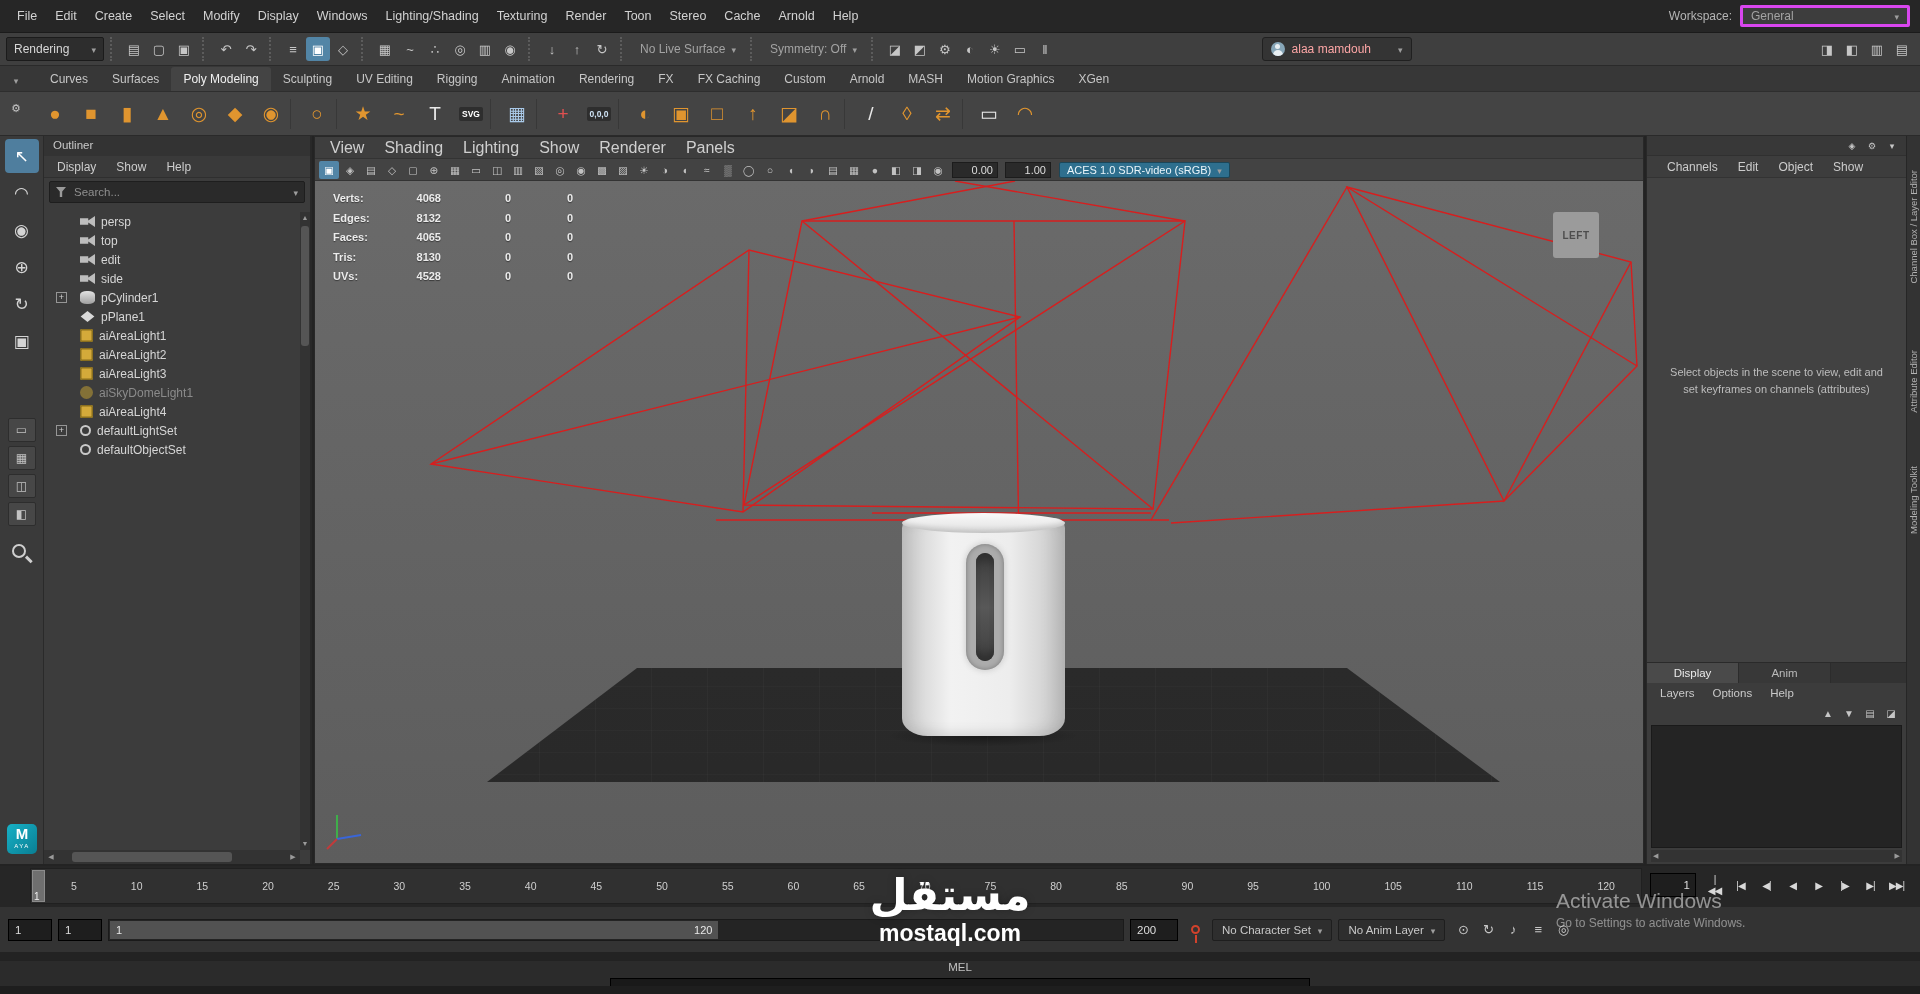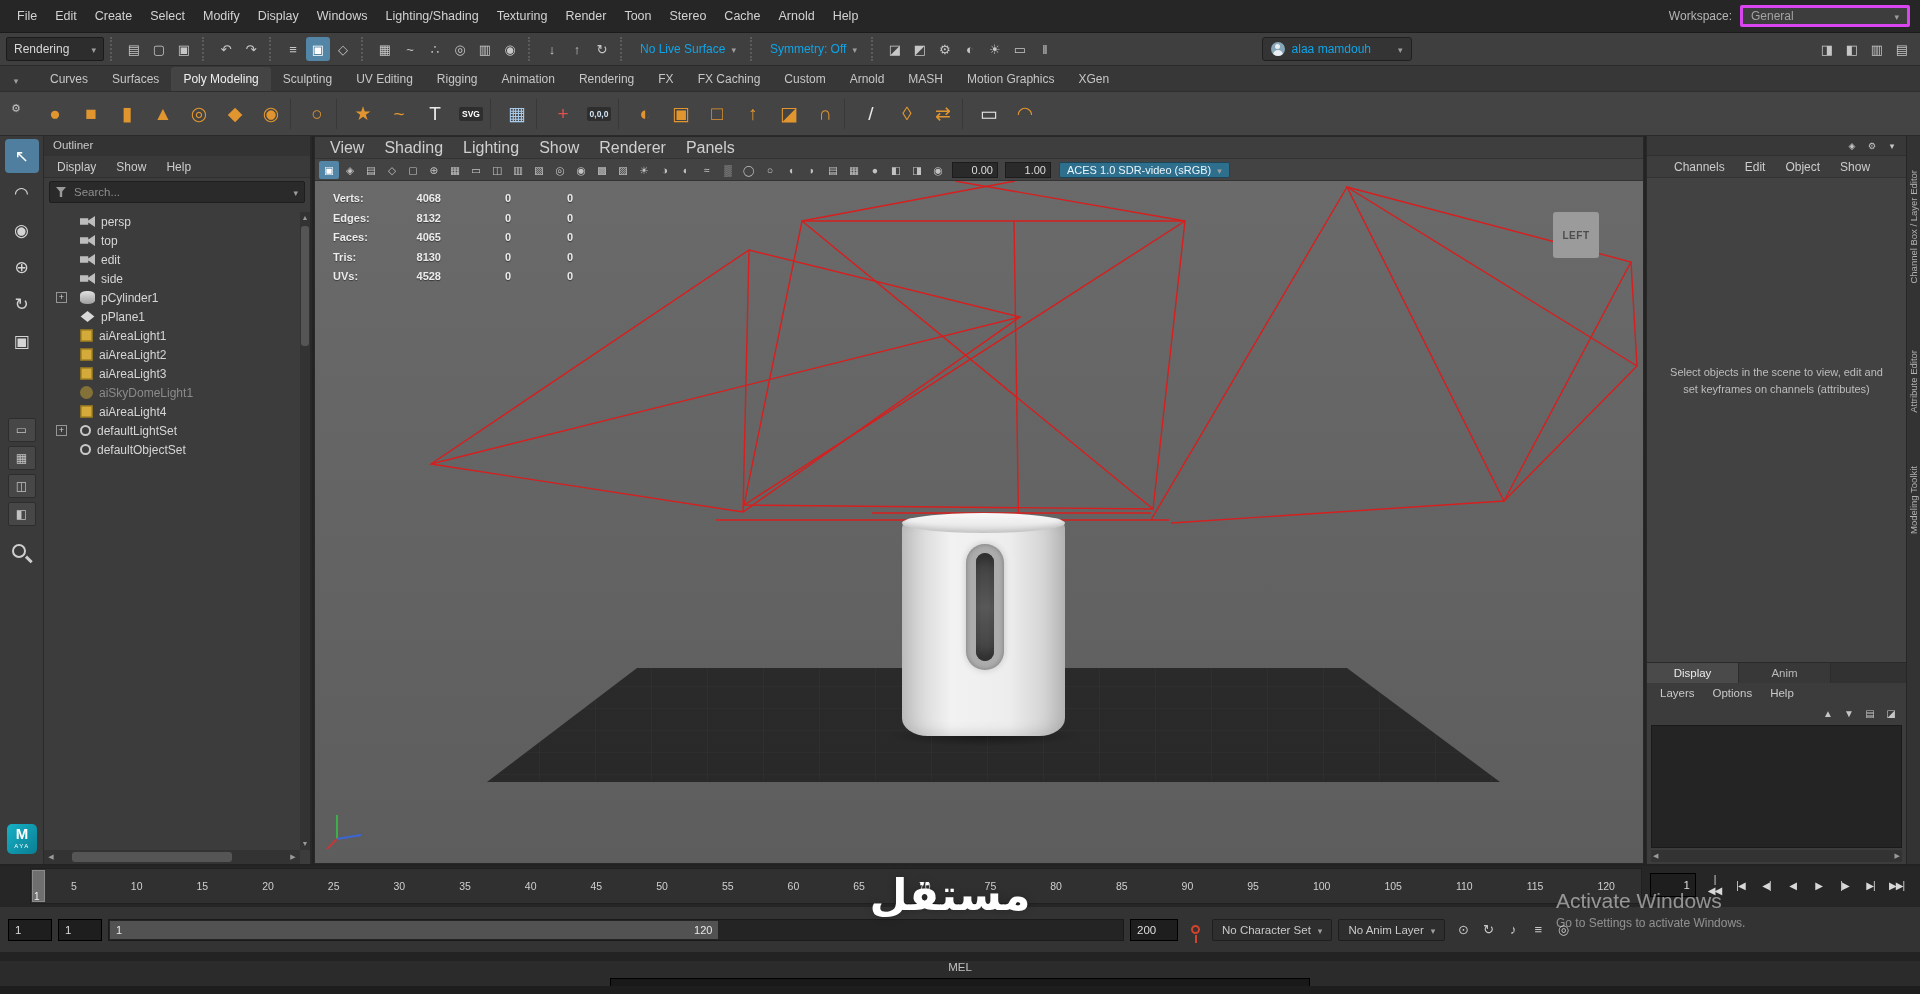--- a/index.html
+++ b/index.html
@@ -17,26 +17,26 @@
   .chev{display:inline-block;}
   .chev::before{content:"▾";font-size:9px;color:#9e9e9e;}
 
   
   .statusline{position:absolute;left:0;top:33px;right:0;height:33px;background:#3f3f3f;border-bottom:1px solid #2a2a2a;display:flex;align-items:center;gap:3px;padding:0 6px;}
   .menuset{width:98px;height:24px;background:#2d2d2d;border:1px solid #1b1b1b;border-radius:2px;display:flex;align-items:center;justify-content:space-between;padding:0 7px;color:#d8d8d8;}
   .sl-sep{width:6px;height:24px;margin:0 3px;border-left:2px dotted #5c5c5c;}
   .icon-group{display:flex;align-items:center;gap:1px;}
   .ticon{width:24px;height:24px;border-radius:3px;display:flex;align-items:center;justify-content:center;color:#c6c6c6;font-size:13px;}
   .ticon.active{background:#5285a6;color:#ffffff;}
-  .sl-chip{height:22px;display:flex;align-items:center;gap:6px;padding:0 8px;color:#0ea5e9;font-size:12px;}
+  .sl-chip{height:22px;display:flex;align-items:center;gap:6px;padding:0 8px;color:#a3a3a3;font-size:12px;}
   .user-chip{height:24px;min-width:150px;background:#343434;border:1px solid #202020;border-radius:3px;display:flex;align-items:center;gap:7px;padding:0 8px;}
   .avatar{width:14px;height:14px;border-radius:50%;background:#87a6b8;position:relative;overflow:hidden;}
   .avatar::before{content:"";position:absolute;left:4.5px;top:2px;width:5px;height:5px;border-radius:50%;background:#e9eff3;}
   .avatar::after{content:"";position:absolute;left:2px;top:8px;width:10px;height:6px;border-radius:5px 5px 0 0;background:#e9eff3;}
-  .user-name{flex:1;color:#0ea5e9;}
+  .user-name{flex:1;color:#fca5a5;}
   .spacer{flex:1;}
 
   
   .shelftabs{position:absolute;left:0;top:66px;right:0;height:26px;background:#373737;display:flex;align-items:flex-end;padding-left:38px;border-bottom:1px solid #2e2e2e;}
   .shelf-tab{padding:0 12px;line-height:24px;font-size:12px;color:#c6c6c6;}
   .shelf-tab.active{background:#444444;color:#f0f0f0;border-radius:3px 3px 0 0;}
   .shelf-ctrl{position:absolute;left:6px;top:70px;display:flex;flex-direction:column;gap:8px;z-index:5;}
   .shelf-ctrl .ticon{width:20px;height:20px;font-size:11px;}
   .shelf{position:absolute;left:0;top:92px;right:0;height:44px;background:#444444;border-bottom:1px solid #2a2a2a;display:flex;align-items:center;gap:2px;padding:0 4px 0 38px;}
   .shelf-icon{width:34px;height:34px;border-radius:4px;display:flex;align-items:center;justify-content:center;font-size:19px;color:var(--c,#e0952f);}
@@ -121,21 +121,21 @@
   .hud-c2{width:70px;text-align:right;}
   .hud-c3{width:62px;text-align:right;}
   .view-badge{position:absolute;left:1238px;top:31px;width:46px;height:46px;z-index:4;background:#9b9b9b;border-radius:3px;
        display:flex;align-items:center;justify-content:center;font-size:10px;font-weight:bold;color:#4d4d4d;letter-spacing:.5px;}
   .axis{position:absolute;left:8px;bottom:10px;z-index:4;}
 
   
   .rightpanel{position:absolute;left:1646px;top:136px;width:260px;height:728px;background:#424242;border-left:1px solid #282828;}
   .rp-topbar{height:20px;background:#383838;display:flex;justify-content:flex-end;align-items:center;gap:4px;padding:0 6px;border-bottom:1px solid #303030;}
   .rp-topbar .ticon{width:16px;height:16px;font-size:9px;}
-  .cb-menus{height:22px;display:flex;gap:2px;padding:0 18px;background:#3d3d3d;border-bottom:1px solid #333333;}
+  .cb-menus{height:22px;display:flex;gap:2px;padding:0 11px;background:#3d3d3d;border-bottom:1px solid #333333;}
   .cb-empty{position:absolute;left:22px;right:22px;top:228px;text-align:center;font-size:11px;line-height:1.55;color:#bdbdbd;}
   .layer-panel{position:absolute;left:0;right:0;top:526px;bottom:0;background:#3c3c3c;border-top:1px solid #2a2a2a;}
   .lp-tabs{height:20px;display:flex;background:#323232;}
   .lp-t{width:92px;text-align:center;line-height:20px;font-size:11.5px;background:#383838;color:#b9b9b9;border-right:1px solid #2c2c2c;}
   .lp-t.active{background:#4a4a4a;color:#eaeaea;}
   .lp-menus{height:20px;display:flex;gap:2px;padding:0 5px;align-items:center;}
   .lp-m{padding:0 8px;font-size:11.5px;color:#c9c9c9;}
   .lp-iconrow{height:20px;display:flex;justify-content:flex-end;gap:3px;padding:0 6px;align-items:center;}
   .lp-iconrow .ticon{width:18px;height:16px;font-size:10px;}
   .lp-content{position:absolute;left:4px;right:4px;top:62px;bottom:16px;background:#242424;border:1px solid #1a1a1a;}
@@ -984,19 +984,20 @@
   <div class="cmdline">
     <div class="cmd-label">MEL</div>
     <input class="cmd-input" style="">
     <div class="cmd-echo"></div>
     <div class="cmd-icon">▦</div>
   </div>
   <div class="bottom-fill"></div>
 
   <div class="watermark">
     <div class="wm-logo">مستقل</div>
+    <div class="wm-site">mostaql.com</div>
   </div>
   <div class="activate">
     <div class="act-1">Activate Windows</div>
     <div class="act-2">Go to Settings to activate Windows.</div>
   </div>
 
 </div>
 
 </body></html>

